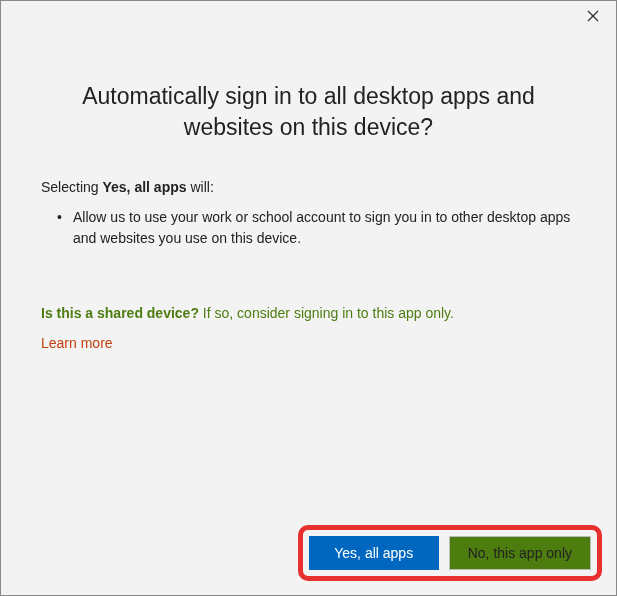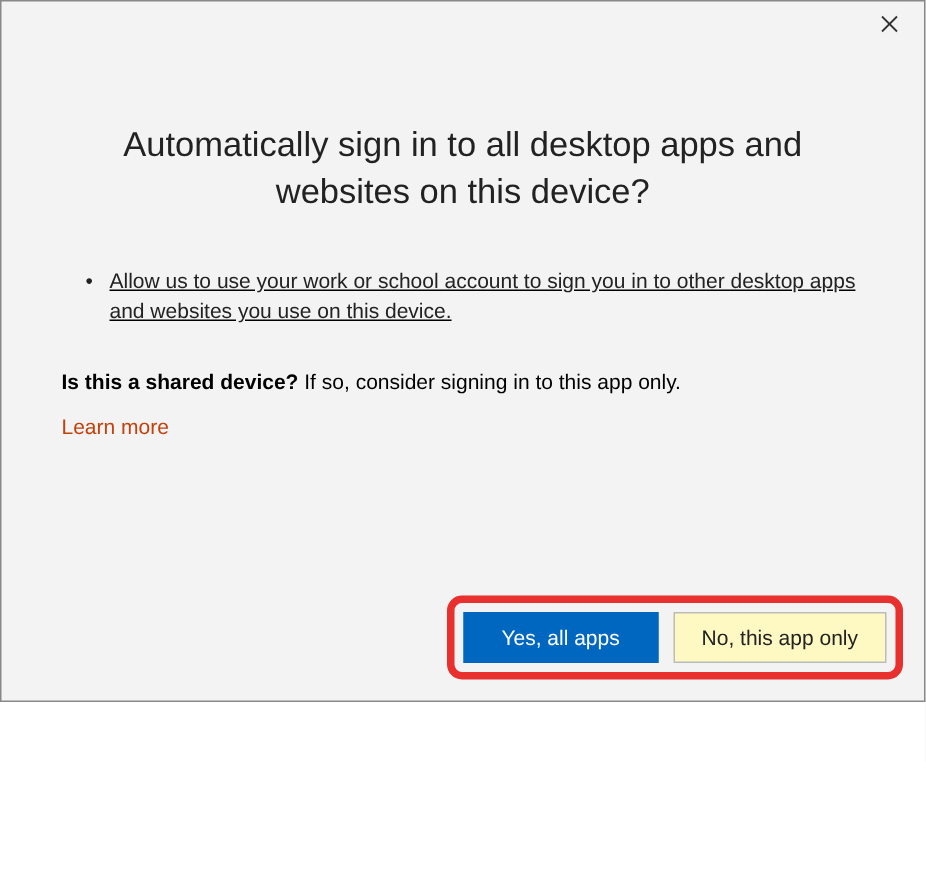--- a/index.html
+++ b/index.html
@@ -9,21 +9,21 @@
     }
     body {
       font-family: "Segoe UI", -apple-system, BlinkMacSystemFont, sans-serif;
       background: #fff;
       width: 617px;
       height: 596px;
       overflow: hidden;
     }
     .dialog {
       width: 617px;
-      height: 468px;
+      height: 596px;
       background: #f3f3f3;
       border: 1px solid #888;
       position: relative;
       display: flex;
       flex-direction: column;
     }
     .titlebar {
       height: 32px;
       display: flex;
       justify-content: flex-end;
@@ -60,40 +60,40 @@
       font-size: 14px;
       color: #222;
       line-height: 1.45;
     }
     .intro {
       margin-bottom: 10px;
     }
     ul {
       list-style: none;
       padding-left: 32px;
-      margin-bottom: 26px;
-      text-decoration: underline;
+      margin-bottom: 40px;
     }
     ul li {
       position: relative;
       font-size: 14px;
       color: #222;
       line-height: 1.45;
       margin-bottom: 2px;
     }
     ul li::before {
       content: "•";
       position: absolute;
       left: -16px;
       top: 0;
     }
     .shared {
       font-size: 14px;
-      color: #000000;
+      color: #4d7c0f;
       margin-bottom: 14px;
+      margin-top: 15px;
     }
     .bold {
       font-weight: 600;
     }
     .learn-more {
       font-size: 14px;
       color: #c2410c;
       cursor: pointer;
       text-decoration: none;
     }
@@ -118,40 +118,43 @@
       border: 1px solid #bbb;
       cursor: pointer;
       padding: 0 18px;
     }
     .btn-primary {
       background: #0067c0;
       color: #fff;
       border-color: #0067c0;
     }
     .btn-secondary {
-      background: #fef9c3;
+      background: #4d7c0f;
       color: #222;
     }
   </style>
 </head>
 <body>
 
 <div class="dialog">
   <div class="titlebar">
     <div class="close-btn">
       <svg viewBox="0 0 12 12">
         <line x1="1" y1="1" x2="11" y2="11" stroke="#333" stroke-width="1.2"></line>
         <line x1="11" y1="1" x2="1" y2="11" stroke="#333" stroke-width="1.2"></line>
       </svg>
     </div>
   </div>
 
   <div class="content">
     <h1 class="heading">Automatically sign in to all desktop apps and websites on this device?</h1>
 
+    <p class="body-text intro">
+      <span>Selecting </span><span class="bold">Yes, all apps</span><span> will:</span>
+    </p>
 
     <ul>
       <li>Allow us to use your work or school account to sign you in to other desktop apps and websites you use on this device.</li>
     </ul>
 
     <p class="shared">
       <span class="bold">Is this a shared device?</span><span> If so, consider signing in to this app only.</span>
     </p>
 
     <a class="learn-more">Learn more</a>

